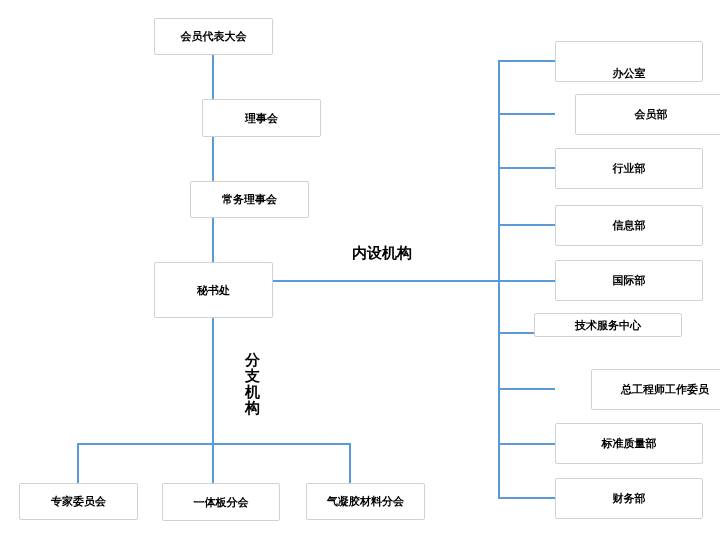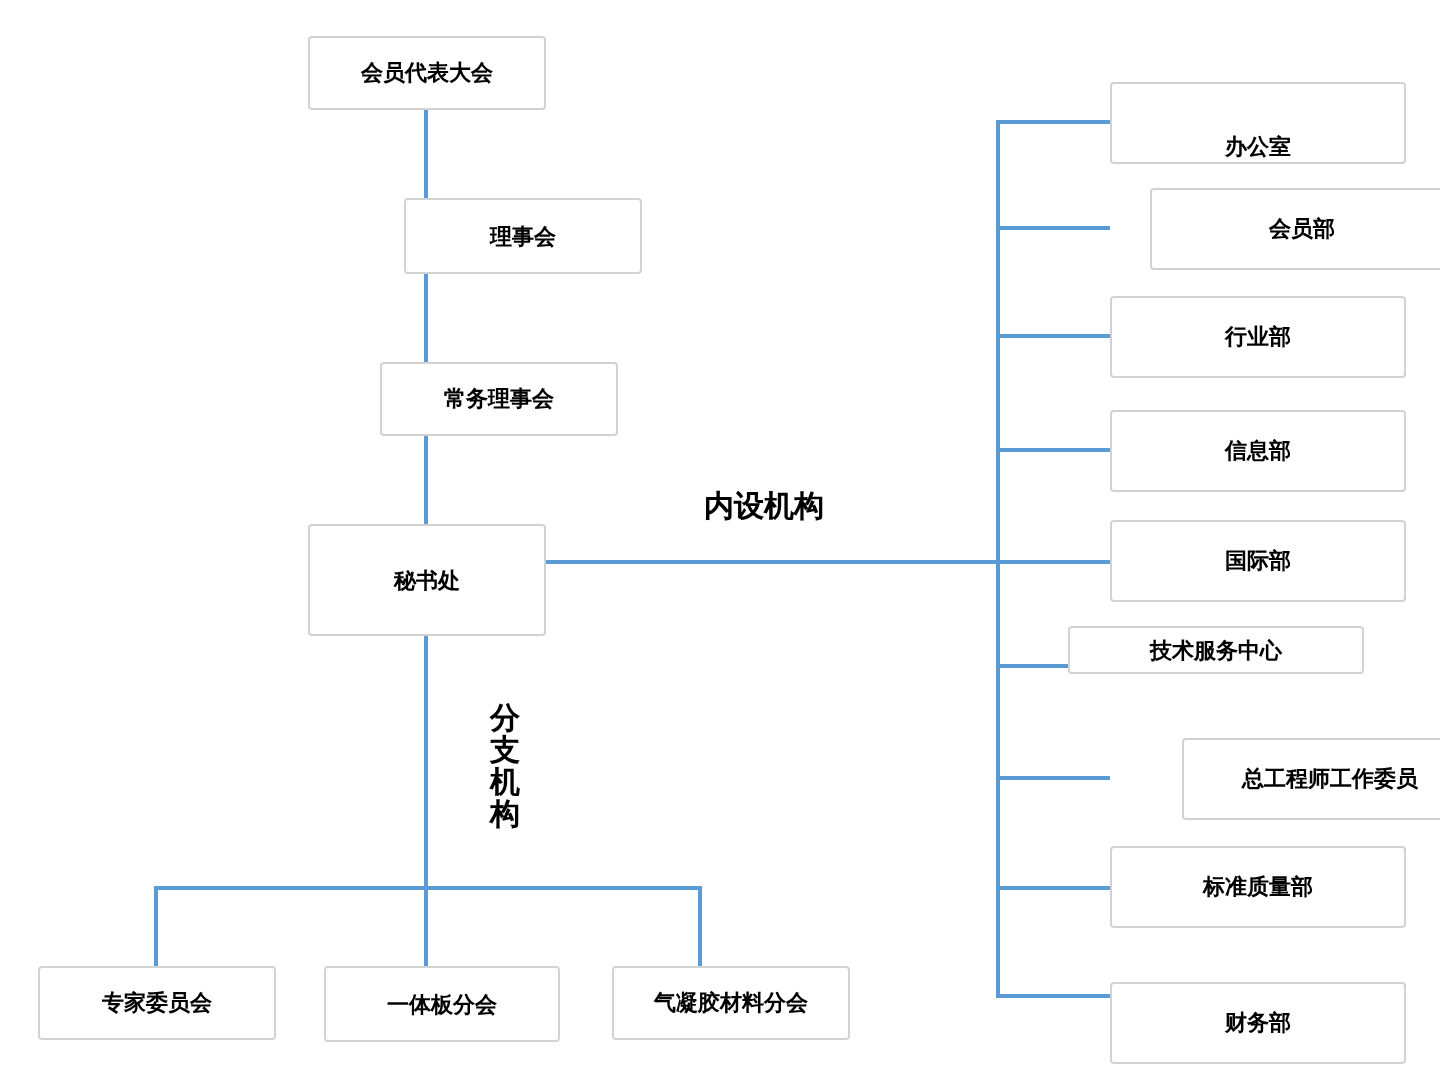--- a/index.html
+++ b/index.html
@@ -109,21 +109,21 @@
   </div>
   <div class="box" style="left:534px; top:313px; width:148px; height:24px;">
     <span>技术服务中心</span>
   </div>
   <div class="box" style="left:555px; top:369px; width:148px; height:41px;margin-left:36px;">
     <span>总工程师工作委员</span>
   </div>
   <div class="box" style="left:555px; top:423px; width:148px; height:41px;">
     <span>标准质量部</span>
   </div>
-  <div class="box" style="left:555px; top:478px; width:148px; height:41px;margin-top:13px;">
+  <div class="box" style="left:555px; top:478px; width:148px; height:41px;">
     <span>财务部</span>
   </div>
 
   <div class="box" style="left:162px; top:483px; width:118px; height:38px;">
     <span>一体板分会</span>
   </div>
   <div class="box" style="left:19px;  top:483px; width:119px; height:37px;">
     <span>专家委员会</span>
   </div>
   <div class="box" style="left:306px; top:483px; width:119px; height:37px;">

